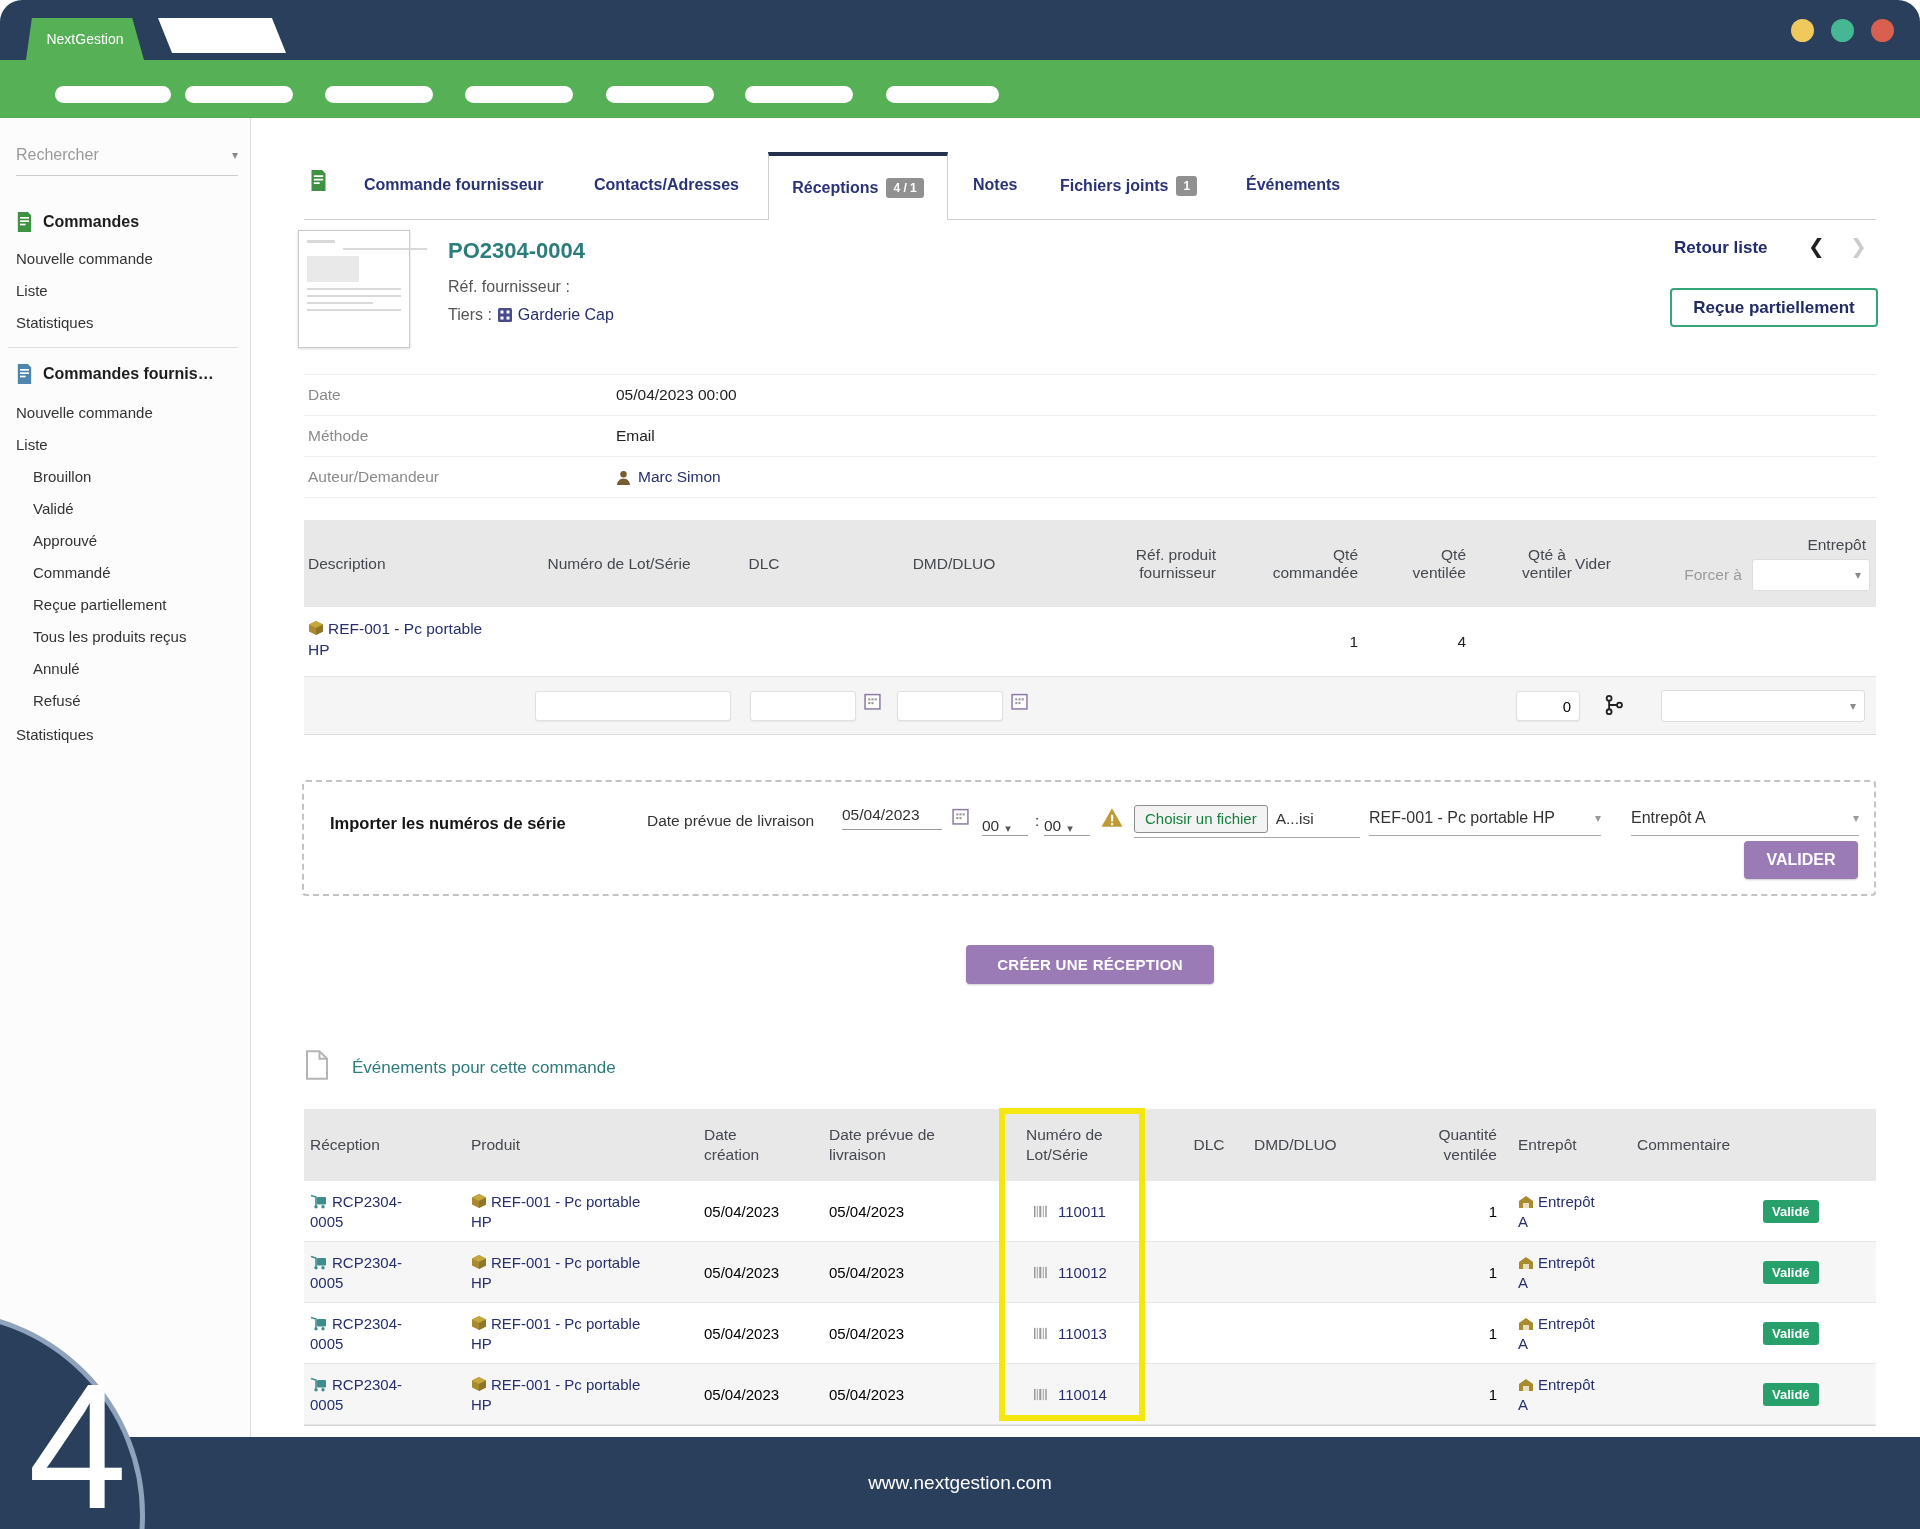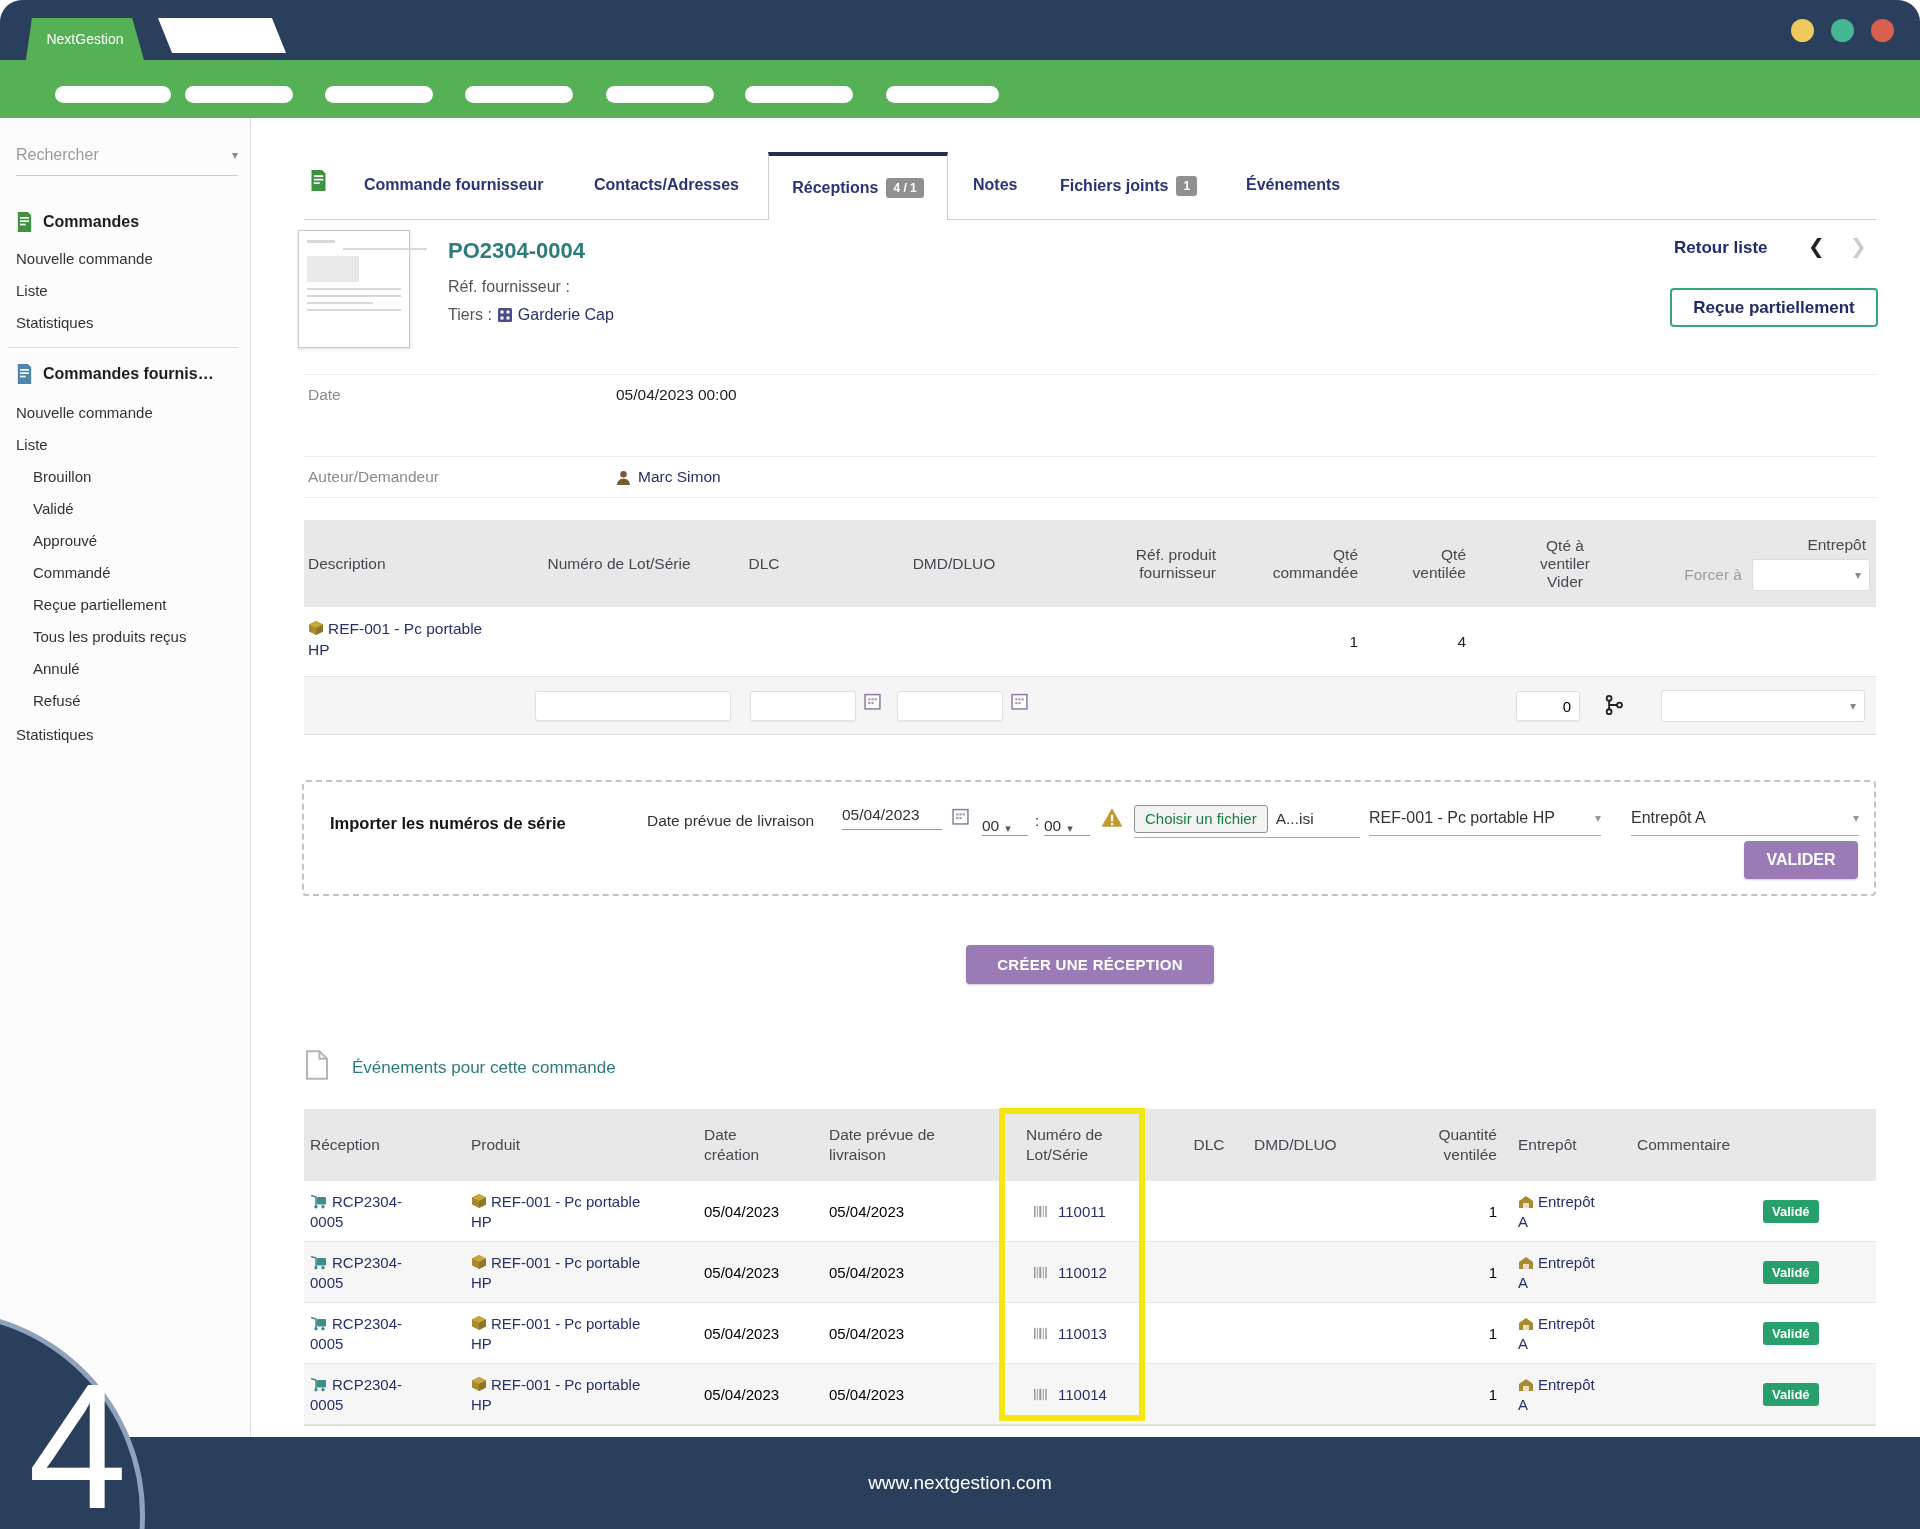--- a/index.html
+++ b/index.html
@@ -241,41 +241,45 @@
   </div>
   <span class="back-list">Retour liste</span>
   <span class="chev prev">❮</span>
   <span class="chev next">❯</span>
   <div class="status-btn">Reçue partiellement</div>
 
   <div class="info-row" style="top:374px;">
     <span class="lbl">Date</span>
     <span class="val">05/04/2023 00:00</span>
   </div>
+  <div class="info-row" style="top:415px;">
+    <span class="lbl">Méthode</span>
+    <span class="val">Email</span>
+  </div>
   <div class="info-row" style="top:456px;">
     <span class="lbl">Auteur/Demandeur</span>
     <span class="val">
       <svg width="15" height="15" viewBox="0 0 14 14">
           <circle cx="7" cy="4" r="3" fill="#7a5a2f"></circle>
           <path d="M1 14c0-3.3 2.7-6 6-6s6 2.7 6 6z" fill="#7a5a2f"></path>
         </svg>
       <span class="link">Marc Simon</span>
     </span>
   </div>
   <div class="info-bottom"></div>
 
   <div class="dt-head">
     <div class="dt-cell" style="left:4px;width:200px;">Description</div>
     <div class="dt-cell center" style="left:220px;width:190px;">Numéro de Lot/Série</div>
     <div class="dt-cell center" style="left:420px;width:80px;">DLC</div>
     <div class="dt-cell center" style="left:580px;width:140px;">DMD/DLUO</div>
     <div class="dt-cell right" style="left:800px;width:112px;">Réf. produit fournisseur</div>
     <div class="dt-cell right" style="left:960px;width:94px;">Qté commandée</div>
     <div class="dt-cell right" style="left:1090px;width:72px;">Qté ventilée</div>
-    <div class="dt-cell center" style="left:1215px;width:92px;flex-direction:column;justify-content:center;">
+    <div class="dt-cell center" style="left:1215px;width:92px;flex-direction:row;justify-content:center;">
       <span style="display:block;width:70px;">Qté à ventiler</span>
       <span>Vider</span>
     </div>
     <div class="dt-cell" style="left:1370px;width:196px;flex-direction:column;align-items:flex-end;justify-content:center;gap:5px;">
       <span style="padding-right:4px;">Entrepôt</span>
       <span style="display:flex;align-items:center;gap:10px;width:100%;justify-content:flex-end;">
         <span style="color:#9b9b9b;">Forcer à</span>
         <span class="sel-box" style="width:118px;">
             <span></span>
             <span class="caret">▾</span>

